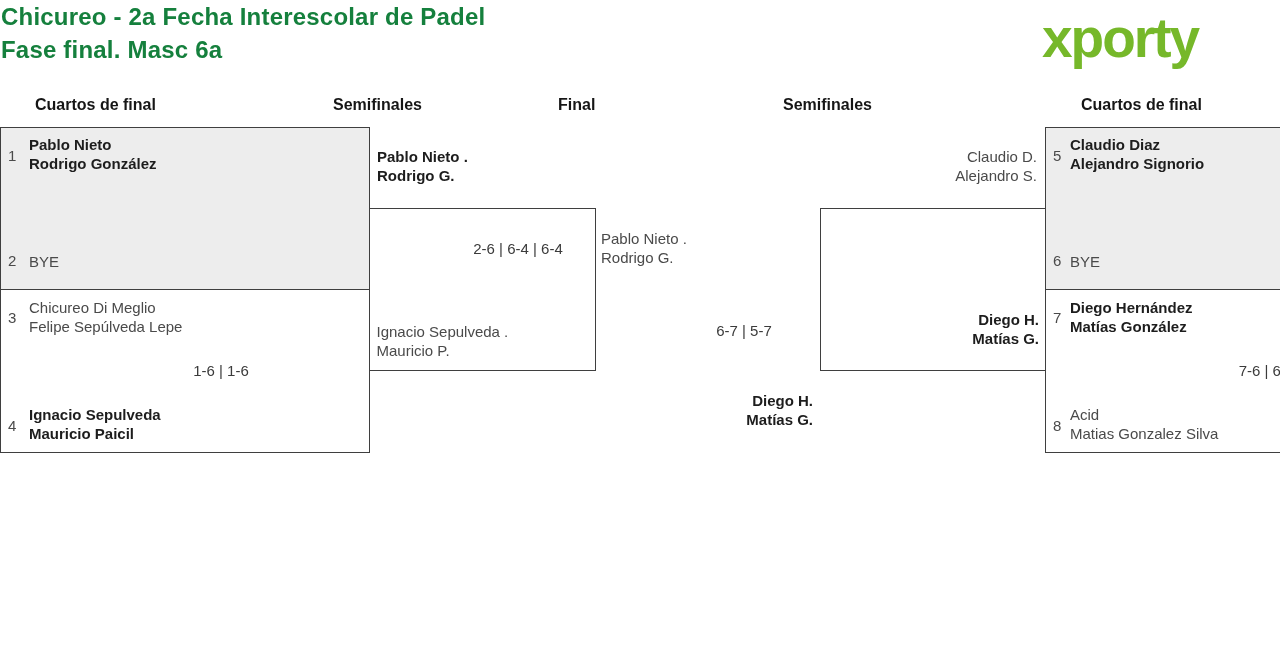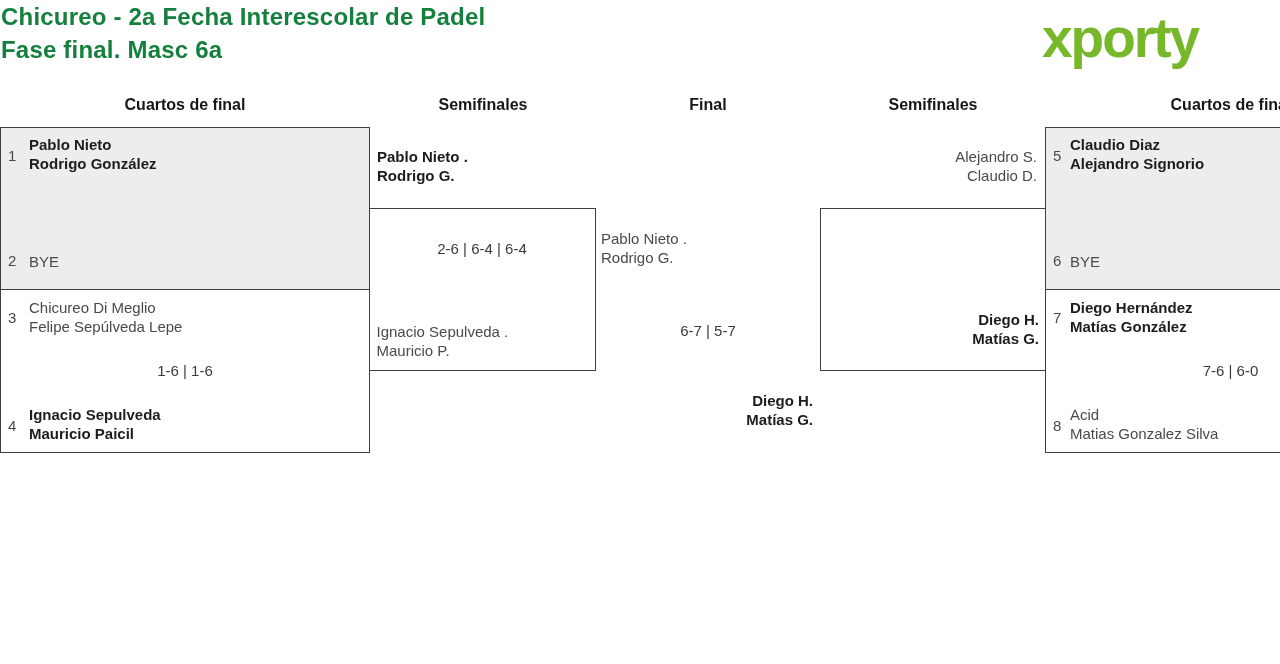--- a/index.html
+++ b/index.html
@@ -4,30 +4,30 @@
 <style>
   html,body { margin:0; padding:0; background:#fff; }
   .page {
     position:relative; width:1280px; height:664px; background:#ffffff;
     overflow:hidden; font-family:"Liberation Sans", sans-serif;
     color:#161616;
   }
   .title { position:absolute; left:1px; top:0; font-size:24px; font-weight:700; line-height:33px; color:#15803d; letter-spacing:0.2px; }
   .logo { position:absolute; left:1048px; top:3px; height:70px; display:flex; align-items:flex-start;flex-direction:column; }
   .logo-text { font-size:55px; font-weight:700; color:#76B82A; letter-spacing:-2px; line-height:70px; margin-left:-6px; }
-  .round-header { position:absolute; top:96px; width:300px; text-align:center; font-size:16px; font-weight:700; color:#161616; }
+  .round-header { position:absolute; top:96px; width:300px; font-size:16px; font-weight:700; color:#161616; }
   .mbox { position:absolute; border:1.5px solid #3f3f3f; box-sizing:border-box; }
   .mbox.gray { background:#ededed; }
   .mbox.white { background:#ffffff; }
   .seed { position:absolute; font-size:15px; color:#4a4a4a; }
   .team { position:absolute; font-size:15px; line-height:19px; white-space:nowrap; }
   .team.winner { font-weight:700; color:#1d1d1d; }
   .team.loser  { font-weight:400; color:#4a4a4a; }
   .team.right { text-align:right; }
-  .score { position:absolute; font-size:15px; color:#3b3b3b; text-align:center; white-space:nowrap; }
+  .score { position:absolute; font-size:15px; color:#3b3b3b; text-align:center; white-space:nowrap;margin-left:36px; }
 </style>
 </head>
 <body>
 
 <div class="page">
 
   <div class="title">
     <div>Chicureo - 2a Fecha Interescolar de Padel</div>
     <div>Fase final. Masc 6a</div>
   </div>
@@ -91,22 +91,22 @@
     <div>Pablo Nieto .</div>
     <div>Rodrigo G.</div>
   </div>
   <div class="score" style="left:595px;top:322px;width:226px">6-7 | 5-7</div>
   <div class="team winner right" style="left:595px;top:391px;width:218px">
     <div>Diego H.</div>
     <div>Matías G.</div>
   </div>
 
   <div class="team loser right" style="left:820px;top:147px;width:217px">
+    <div>Claudio D.</div>
     <div>Alejandro S.</div>
-    <div>Claudio D.</div>
   </div>
   <div class="mbox white" style="left:820px;top:208px;width:227px;height:163px">
     <div class="team winner right" style="left:7px;top:101px;right:7px">
       <div>Diego H.</div>
       <div>Matías G.</div>
     </div>
   </div>
 
   <div class="mbox gray" style="left:1045px;top:127px;width:371px;height:163px">
     <span class="seed" style="left:7px;top:19px">5</span>

